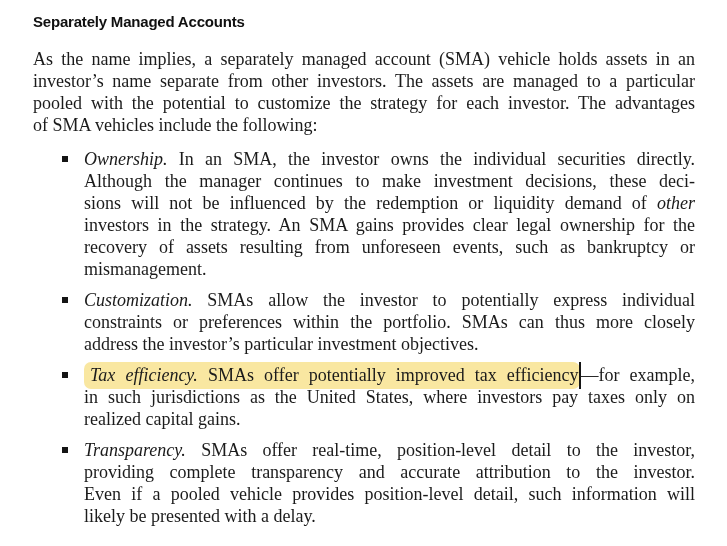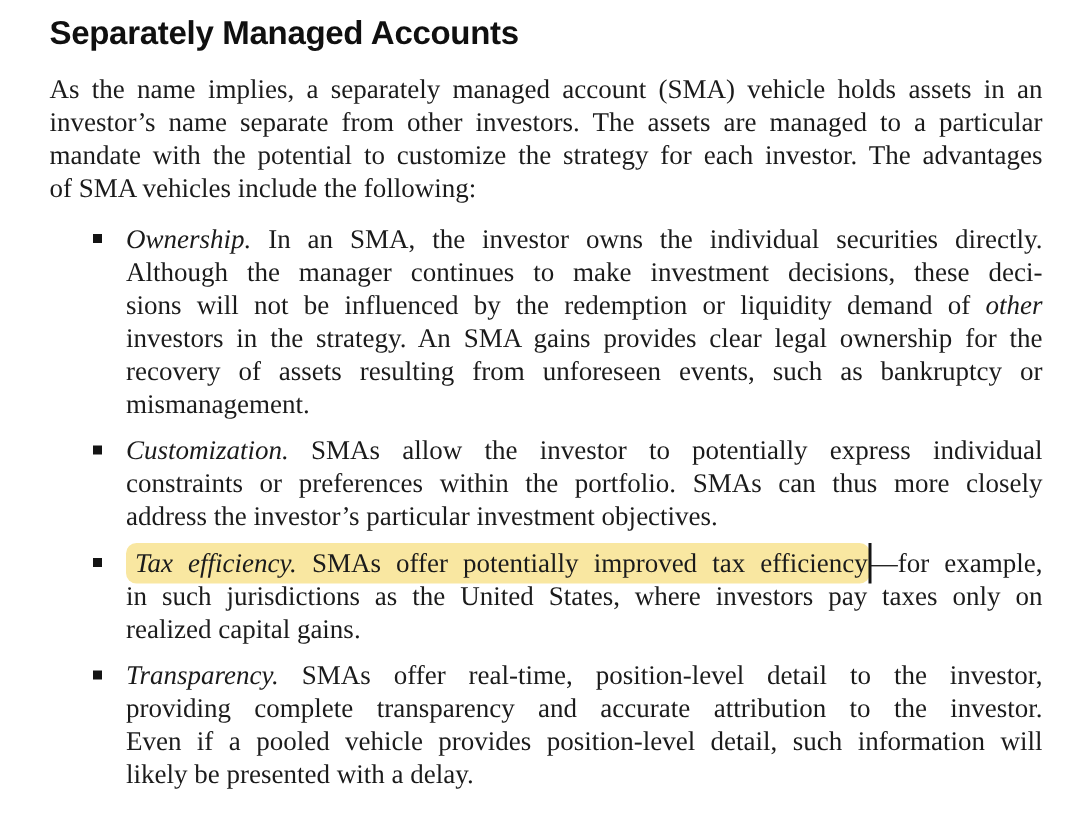--- a/index.html
+++ b/index.html
@@ -9,21 +9,21 @@
     overflow: hidden;
     font-family: "Liberation Serif", serif;
     color: #1b1b1b;
     position: relative;
   }
   .page { position: absolute; top: 9px; left: 33px; width: 662px; }
   h1 {
     margin: 0 0 13px 0;
     font-family: "Liberation Sans", sans-serif;
     font-weight: bold;
-    font-size: 22px;
+    font-size: 15px;
     line-height: 26px;
     letter-spacing: -0.2px;
     color: #101010;
   }
   .line {
     font-size: 18px;
     line-height: 22px;
     height: 22px;
     text-align: justify;
     text-align-last: justify;
@@ -59,21 +59,21 @@
 </style>
 </head>
 <body style="color: rgb(27, 27, 27);">
 
 <div class="page">
   <h1>Separately Managed Accounts</h1>
 
   <div class="intro">
       <div class="line"><span class="seg-normal">As the name implies, a separately managed account (SMA) vehicle holds assets in an</span></div>
       <div class="line"><span class="seg-normal">investor’s name separate from other investors. The assets are managed to a particular</span></div>
-      <div class="line"><span class="seg-normal">mandate with the potential to customize the strategy for each investor. The advantages</span></div>
+      <div class="line"><span class="seg-normal">pooled with the potential to customize the strategy for each investor. The advantages</span></div>
       <div class="line last"><span class="seg-normal">of SMA vehicles include the following:</span></div>
     </div>
 
   <div class="bullets">
     <div class="bullet">
       <span class="marker">
           <span class="sq"></span>
         </span>
       <div class="btext">
           <div class="line"><span class="seg-italic">Ownership.</span><span class="seg-normal"> In an SMA, the investor owns the individual securities directly.</span></div>

